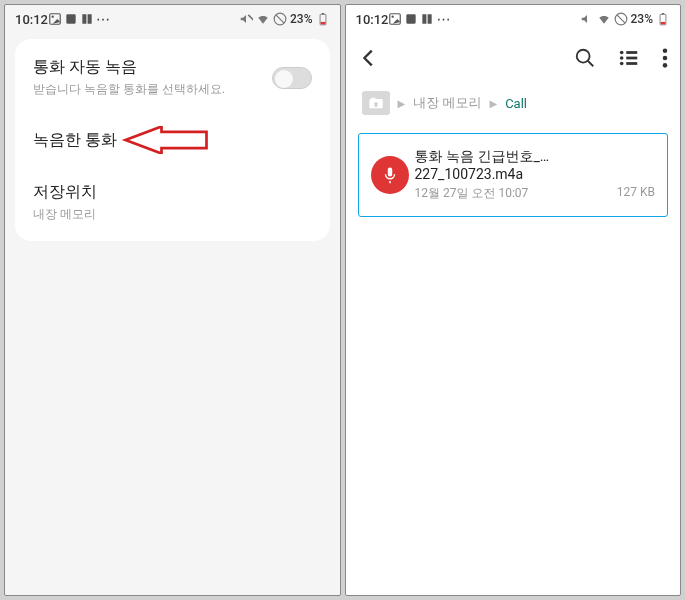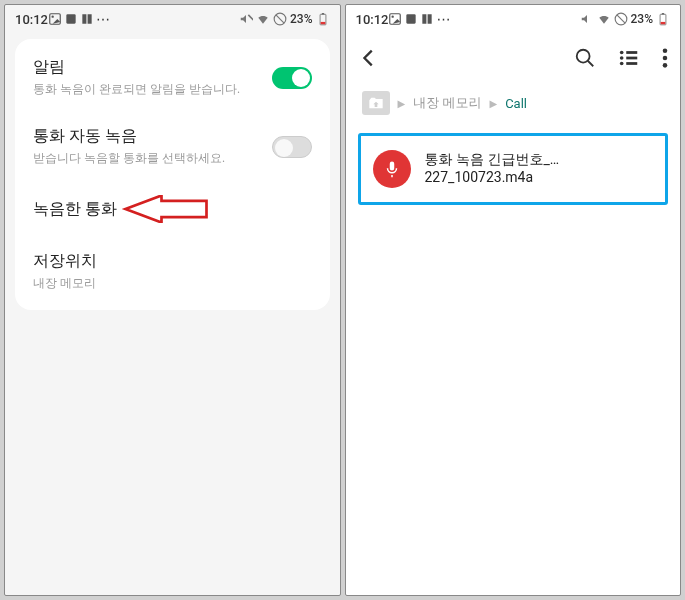--- a/index.html
+++ b/index.html
@@ -34,21 +34,21 @@
     .toggle.off .toggle-knob { left: 2px; background: #f8f8f8; }
     
     .red-arrow { display: inline-flex; align-items: center; margin-left: 4px; }
     .red-arrow svg { width: 90px; height: 28px; }
     
     .breadcrumb { display: flex; align-items: center; gap: 8px; padding: 8px 16px; font-size: 13px; color: #999; }
     .bc-home { width: 28px; height: 24px; background: #d8d8d8; border-radius: 3px; display: flex; align-items: center; justify-content: center; cursor: pointer; }
     .bc-sep { color: #bbb; font-size: 10px; }
     .bc-current { color: #0f766e; }
     
-    .file-item { margin: 10px 12px; padding: 14px 12px; border: 3px solid #0ea5e9; border-radius: 3px; display: flex; align-items: center; gap: 14px; cursor: pointer; }
+    .file-item { margin: 10px 12px; padding: 14px 12px; border: 1px solid #0ea5e9; border-radius: 3px; display: flex; align-items: center; gap: 6px; cursor: pointer; }
     .file-icon { width: 38px; height: 38px; background: #e03535; border-radius: 50%; display: flex; align-items: center; justify-content: center; }
     .file-icon svg { width: 18px; height: 18px; fill: #fff; }
     .file-info { flex: 1; }
     .file-name { font-size: 14px; color: #222; margin-bottom: 3px; }
     .file-meta { display: flex; justify-content: space-between; font-size: 12px; color: #999; }
   </style>
 </head>
 <body>
 
 <div class="phone">
@@ -85,29 +85,20 @@
       <svg class="sicon" viewBox="0 0 24 24">
           <rect x="7" y="4" width="10" height="18" rx="1" fill="none" stroke="#777" stroke-width="1.5"></rect>
           <rect x="8" y="17" width="8" height="4" fill="#e03535"></rect>
           <rect x="10" y="2" width="4" height="2"></rect>
         </svg>
     </div>
   </div>
 
 
   <div class="card">
-    <div class="setting-row">
-      <div class="setting-text">
-        <div class="setting-title">알림</div>
-        <div class="setting-sub">통화 녹음이 완료되면 알림을 받습니다.</div>
-      </div>
-      <div class="toggle on">
-          <div class="toggle-knob"></div>
-        </div>
-    </div>
 
     <div class="setting-row">
       <div class="setting-text">
         <div class="setting-title">통화 자동 녹음</div>
         <div class="setting-sub">받습니다 녹음할 통화를 선택하세요.</div>
       </div>
       <div class="toggle off">
           <div class="toggle-knob"></div>
         </div>
     </div>
@@ -210,15 +201,19 @@
   </div>
 
   <div class="file-item">
     <div class="file-icon">
       <svg viewBox="0 0 24 24">
           <path d="M12 2a3 3 0 013 3v6a3 3 0 01-6 0V5a3 3 0 013-3zm-7 9a7 7 0 0014 0h-2a5 5 0 01-10 0H5zm6 9v3h2v-3h-2z"></path>
         </svg>
     </div>
     <div class="file-info">
       <div class="file-name">통화 녹음 긴급번호_…227_100723.m4a</div>
+      <div class="file-meta">
+        <span>12월 27일 오전 10:07</span>
+        <span>127 KB</span>
+      </div>
     </div>
   </div>
 </div>
 
 </body></html>

